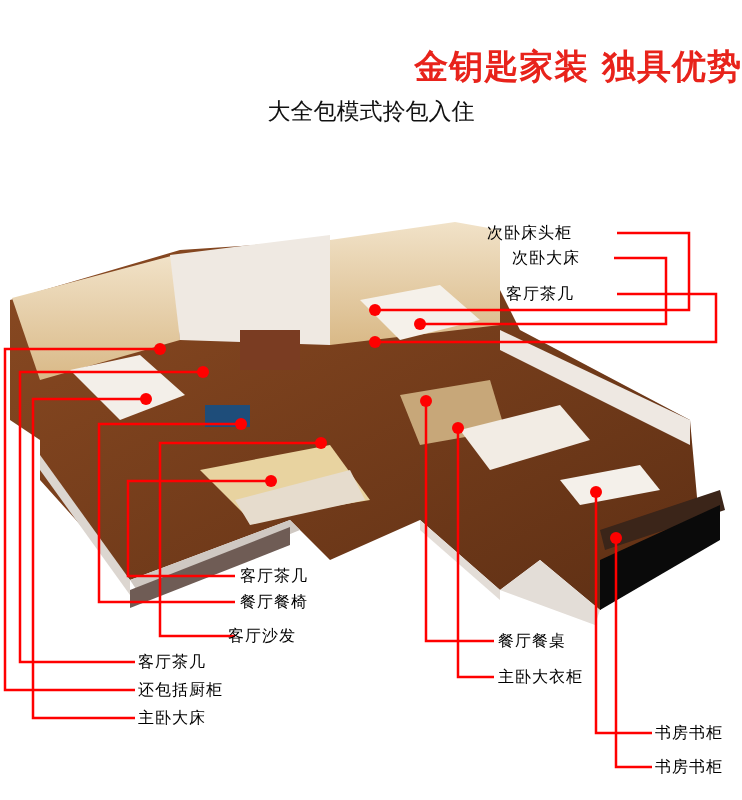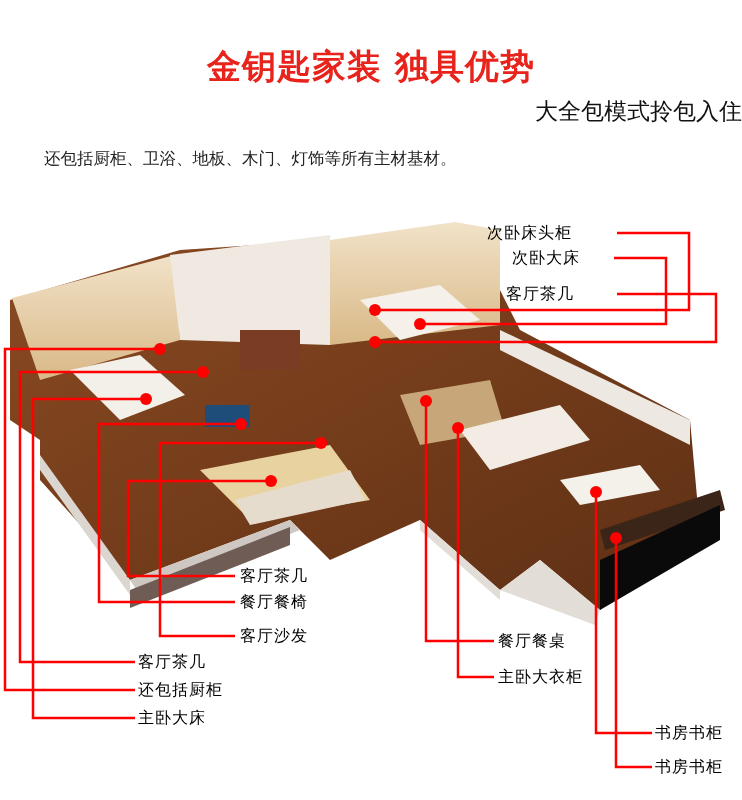--- a/index.html
+++ b/index.html
@@ -1,31 +1,30 @@
 <!DOCTYPE html>
 <html><head>
 <meta charset="utf-8">
 <style>
   html, body { margin:0; padding:0; background:#ffffff; }
   body { width:742px; height:800px; position:relative; overflow:hidden; font-family:"DejaVu Sans", "Liberation Sans", sans-serif; }
-  .title { position:absolute; left:0; width:742px; top:44px; text-align:center; font-size:34px; font-weight:bold; color:#e8231b; letter-spacing:1px; }
-  .subtitle { position:absolute; left:0; width:742px; top:96px; text-align:right; font-size:23px; color:#111; }
+  .title { position:absolute; left:0; width:742px; top:44px; text-align:right; font-size:34px; font-weight:bold; color:#e8231b; letter-spacing:1px; }
+  .subtitle { position:absolute; left:0; width:742px; top:96px; text-align:center; font-size:23px; color:#111; }
   .desc { position:absolute; left:44px; top:144px; width:680px; font-size:16.5px; line-height:29px; color:#222; }
   .plan { position:absolute; left:0; top:0; width:742px; height:800px; }
   .label { position:absolute; font-size:16px; color:#000000; white-space:nowrap; line-height:22px; letter-spacing:1px; }
   .dot { position:absolute; width:12px; height:12px; border-radius:50%; background:#ff0000; margin-left:-6px; margin-top:-6px; }
   svg.lines { position:absolute; left:0; top:0; }
 </style>
 </head>
 <body>
 
 <div class="title">金钥匙家装 独具优势</div>
 <div class="subtitle">大全包模式拎包入住</div>
 <div class="desc">
-  <div>还包括厨柜、卫浴、地板、木门、灯饰等所有主材基材。</div>
 </div>
 
 <svg class="plan" width="742" height="800" viewBox="0 0 742 800">
   <defs>
     <linearGradient id="wood" x1="0" y1="0" x2="1" y2="1">
       <stop offset="0" stop-color="#8a4a22"></stop>
         <stop offset="1" stop-color="#5e2f14"></stop>
     </linearGradient>
     <linearGradient id="wall" x1="0" y1="0" x2="0" y2="1">
       <stop offset="0" stop-color="#f1e2c8"></stop>
@@ -114,20 +113,20 @@
 <div class="dot" style="left:426px;top:401px"></div>
 <div class="dot" style="left:458px;top:428px"></div>
 <div class="dot" style="left:596px;top:492px"></div>
 <div class="dot" style="left:616px;top:538px"></div>
 
 <div class="label" style="left:487px;top:222px">次卧床头柜</div>
 <div class="label" style="left:512px;top:247px">次卧大床</div>
 <div class="label" style="left:506px;top:283px">客厅茶几</div>
 <div class="label" style="left:240px;top:565px">客厅茶几</div>
 <div class="label" style="left:240px;top:591px">餐厅餐椅</div>
-<div class="label" style="left:240px;top:625px">客厅沙发</div>
+<div class="label" style="left:228px;top:625px">客厅沙发</div>
 <div class="label" style="left:138px;top:651px">客厅茶几</div>
 <div class="label" style="left:138px;top:679px">还包括厨柜</div>
 <div class="label" style="left:138px;top:707px">主卧大床</div>
 <div class="label" style="left:498px;top:630px">餐厅餐桌</div>
 <div class="label" style="left:498px;top:666px">主卧大衣柜</div>
 <div class="label" style="left:655px;top:722px">书房书柜</div>
 <div class="label" style="left:655px;top:756px">书房书柜</div>
 
 </body></html>

